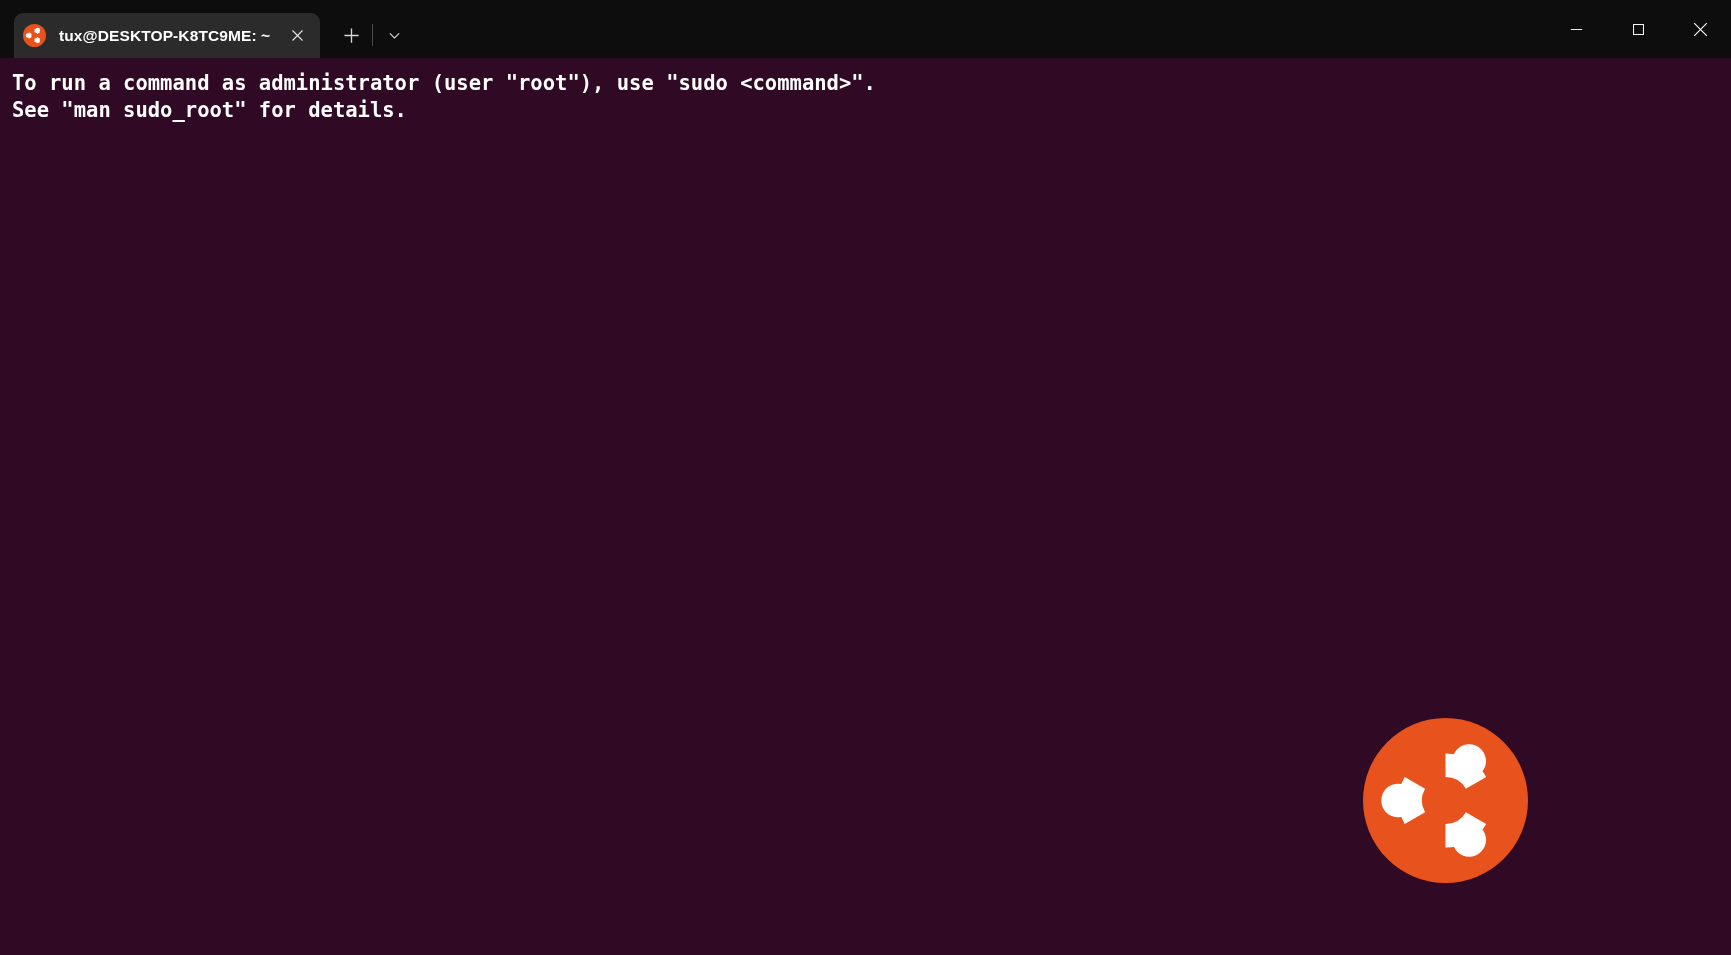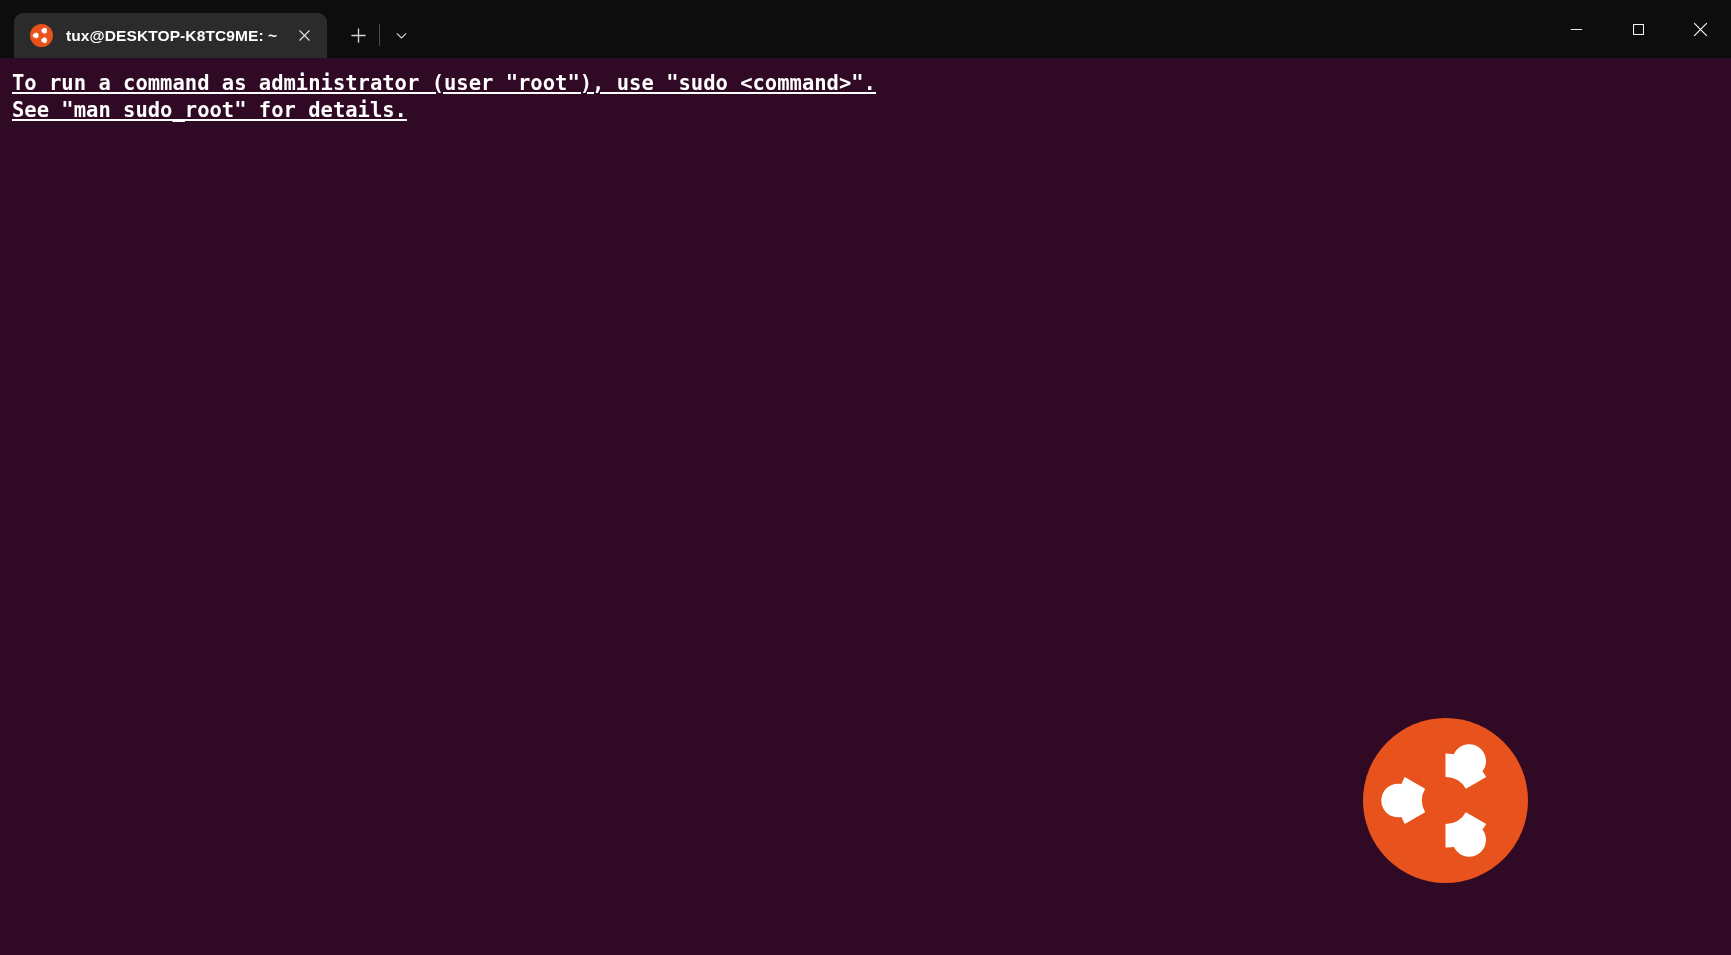--- a/index.html
+++ b/index.html
@@ -42,21 +42,21 @@
     height: 58px;
     padding-left: 14px;
   }
 
   .tab {
     display: flex;
     align-items: center;
     height: 45px;
     background: #2b2b2b;
     border-radius: 9px 9px 0 0;
-    padding: 0 6px 0 16px;
+    padding: 0 6px 0 9px;
     min-width: 270px;
     box-sizing: border-box;
   }
 
   .tab-icon {
     width: 23px;
     height: 23px;
     flex-shrink: 0;
     margin-right: 13px;
   }
@@ -135,21 +135,20 @@
   }
 
   .term-line {
     font-family: "DejaVu Sans Mono", "Liberation Mono", monospace;
     font-size: 20.5px;
     line-height: 27px;
     color: #ffffff;
     white-space: pre;
     font-weight: bold;
     letter-spacing: 0px;
-    text-decoration: underline;
   }
 
   .term-blank { height: 27px; }
 
   .c-green { color: #26a269; }
   .c-white { color: #ffffff; }
   .c-blue  { color: #2a6bd4; }
 
   
   .watermark {

